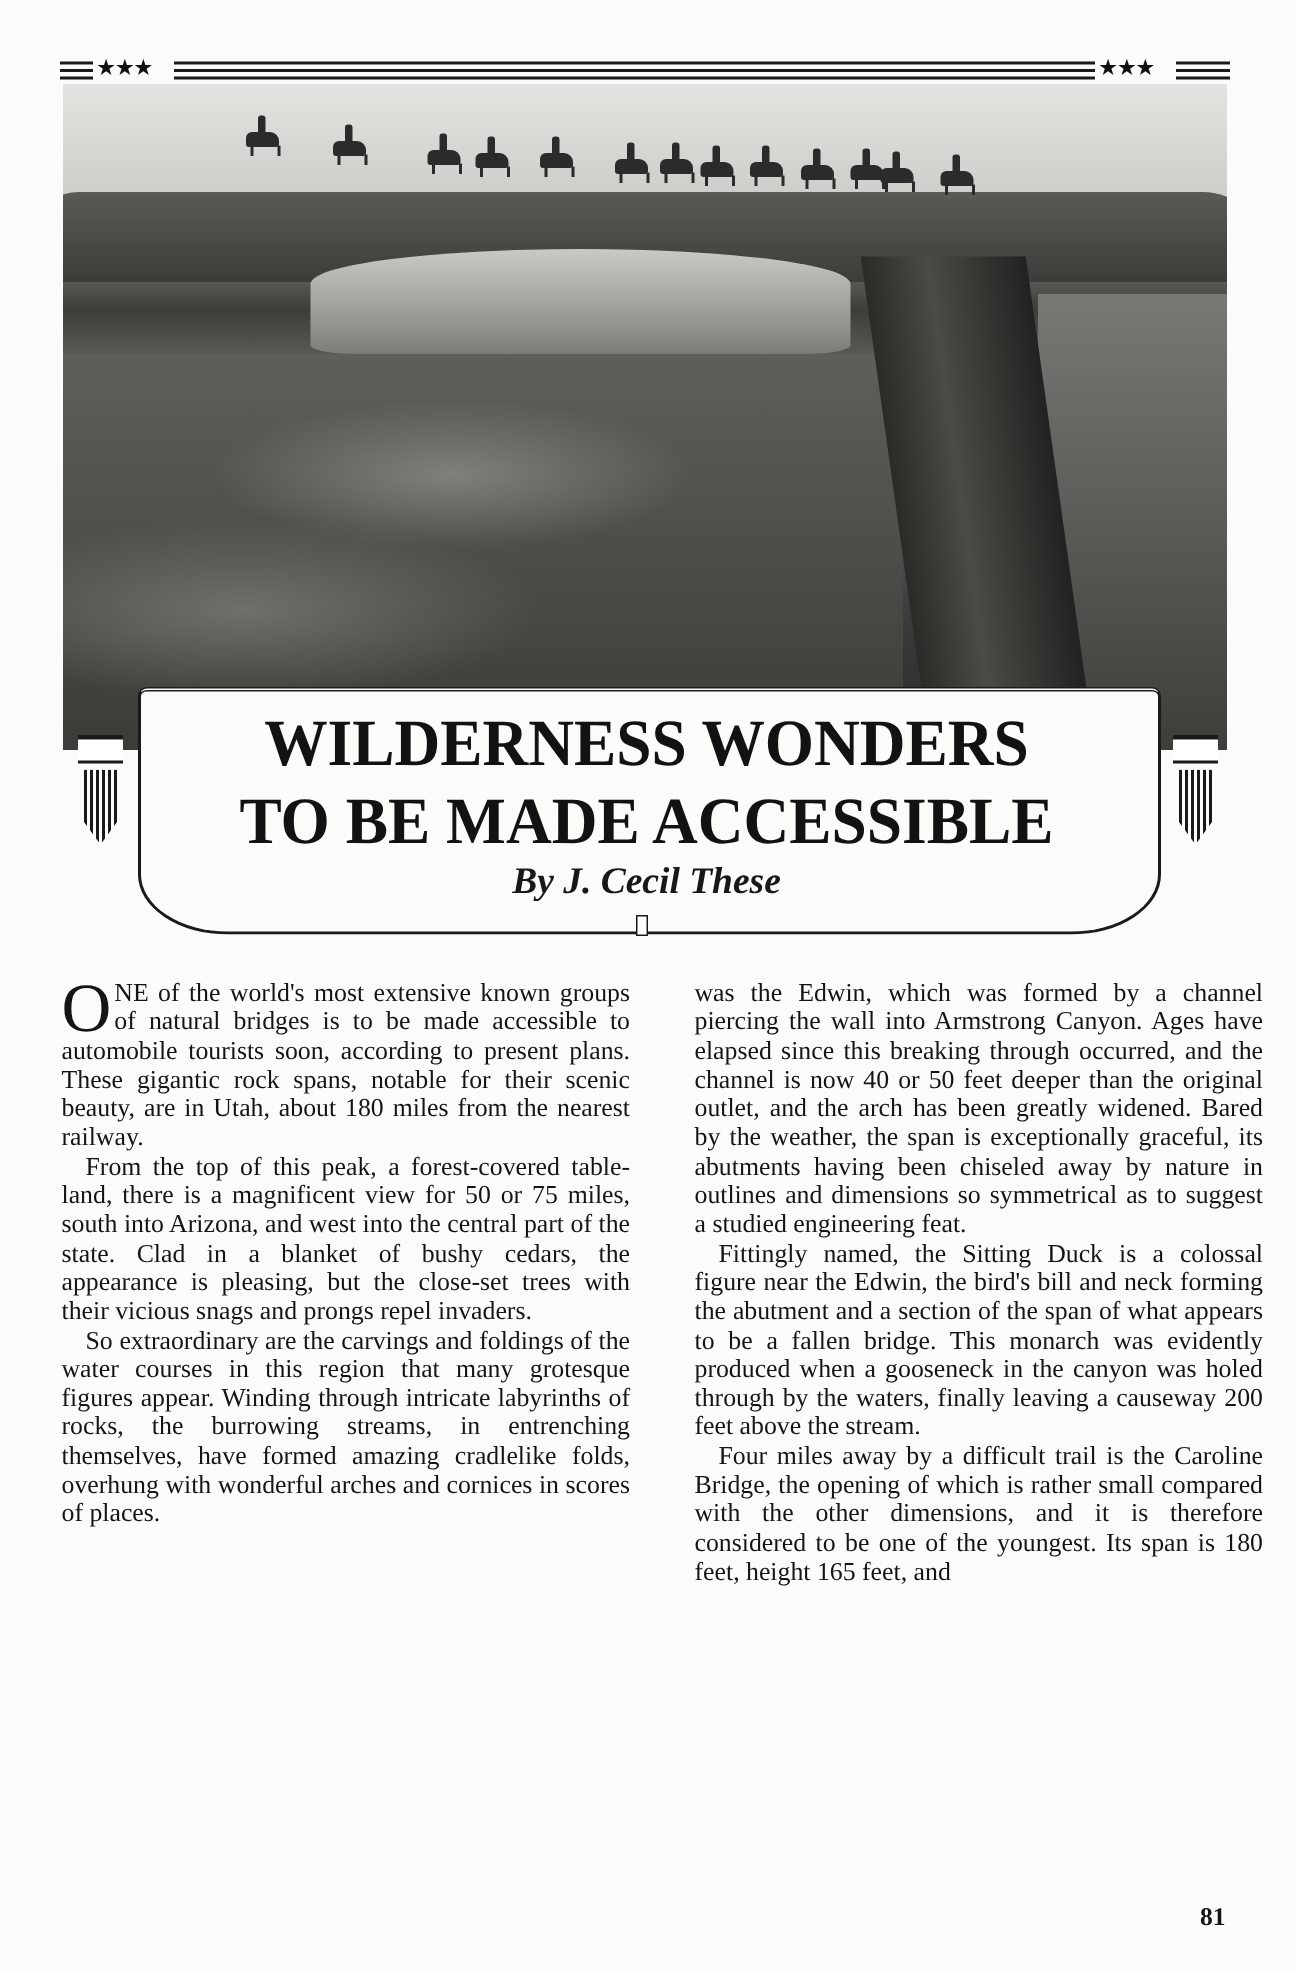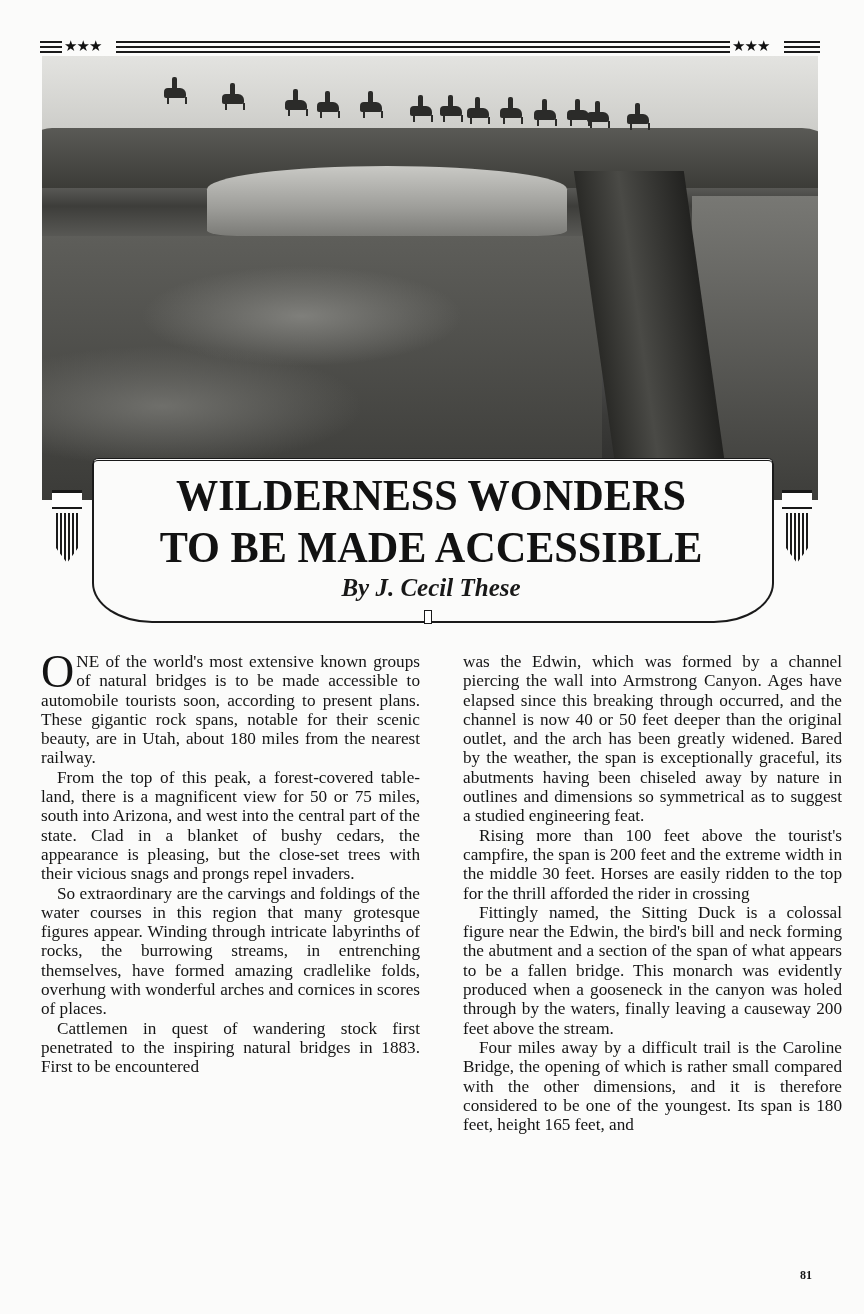--- a/index.html
+++ b/index.html
@@ -58,21 +58,21 @@
     font-size: 25px; color: #181818;
   }
   .tab { position: absolute; left: 424px; top: 610px; width: 6px; height: 12px; border: 1.5px solid #1a1a1a; background: #fff; }
 
   .col { position: absolute; top: 652px; width: 379px; font-size: 17.2px; line-height: 19.3px; text-align: justify; }
   .col.left { left: 41px; }
   .col.right { left: 441px; top: 652px; margin-left: 22px; }
   .col p { margin: 0; text-indent: 16px; }
   .col p.noindent { text-indent: 0; }
   .dropcap { float: left; font-size: 46px; line-height: 36px; margin: 2px 2px 0 0; font-weight: normal; }
-  .pagenum { position: absolute; left: 800px; top: 1268px; font-size: 12px; font-weight: bold; }
+  .pagenum { position: absolute; left: 800px; top: 1268px; font-size: 17px; font-weight: bold; }
 </style>
 </head>
 <body>
 
 <div class="topbar">
   <div class="rule" style="left:0;top:3px;width:22px;"></div>
   <div class="rule" style="left:0;top:8px;width:22px;"></div>
   <div class="rule" style="left:0;top:13px;width:22px;"></div>
   <span class="stars" style="left:24px;">★★★</span>
   <div class="rule" style="left:76px;top:3px;width:614px;"></div>
@@ -172,23 +172,21 @@
   <div>WILDERNESS WONDERS</div>
   <div>TO BE MADE ACCESSIBLE</div>
 </div>
 <div class="byline">By J. Cecil These</div>
 <div class="tab"></div>
 
 <div class="col left">
   <p class="noindent"><span class="dropcap">O</span><span>NE of the world's most extensive known groups of natural bridges is to be made accessible to automobile tourists soon, according to present plans. These gigantic rock spans, notable for their scenic beauty, are in Utah, about 180 miles from the nearest railway.</span></p>
   <p>From the top of this peak, a forest-covered table-land, there is a magnificent view for 50 or 75 miles, south into Arizona, and west into the central part of the state. Clad in a blanket of bushy cedars, the appearance is pleasing, but the close-set trees with their vicious snags and prongs repel invaders.</p>
   <p>So extraordinary are the carvings and foldings of the water courses in this region that many grotesque figures appear. Winding through intricate labyrinths of rocks, the burrowing streams, in entrenching themselves, have formed amazing cradlelike folds, overhung with wonderful arches and cornices in scores of places.</p>
-  <p>Cattlemen in quest of wandering stock first penetrated to the inspiring natural bridges in 1883. First to be encountered</p>
 </div>
 
 <div class="col right">
   <p class="noindent">was the Edwin, which was formed by a channel piercing the wall into Armstrong Canyon. Ages have elapsed since this breaking through occurred, and the channel is now 40 or 50 feet deeper than the original outlet, and the arch has been greatly widened. Bared by the weather, the span is exceptionally graceful, its abutments having been chiseled away by nature in outlines and dimensions so symmetrical as to suggest a studied engineering feat.</p>
-  <p>Rising more than 100 feet above the tourist's campfire, the span is 200 feet and the extreme width in the middle 30 feet. Horses are easily ridden to the top for the thrill afforded the rider in crossing</p>
   <p>Fittingly named, the Sitting Duck is a colossal figure near the Edwin, the bird's bill and neck forming the abutment and a section of the span of what appears to be a fallen bridge. This monarch was evidently produced when a gooseneck in the canyon was holed through by the waters, finally leaving a causeway 200 feet above the stream.</p>
   <p>Four miles away by a difficult trail is the Caroline Bridge, the opening of which is rather small compared with the other dimensions, and it is therefore considered to be one of the youngest. Its span is 180 feet, height 165 feet, and</p>
 </div>
 
 <div class="pagenum">81</div>
 
 </body></html>

